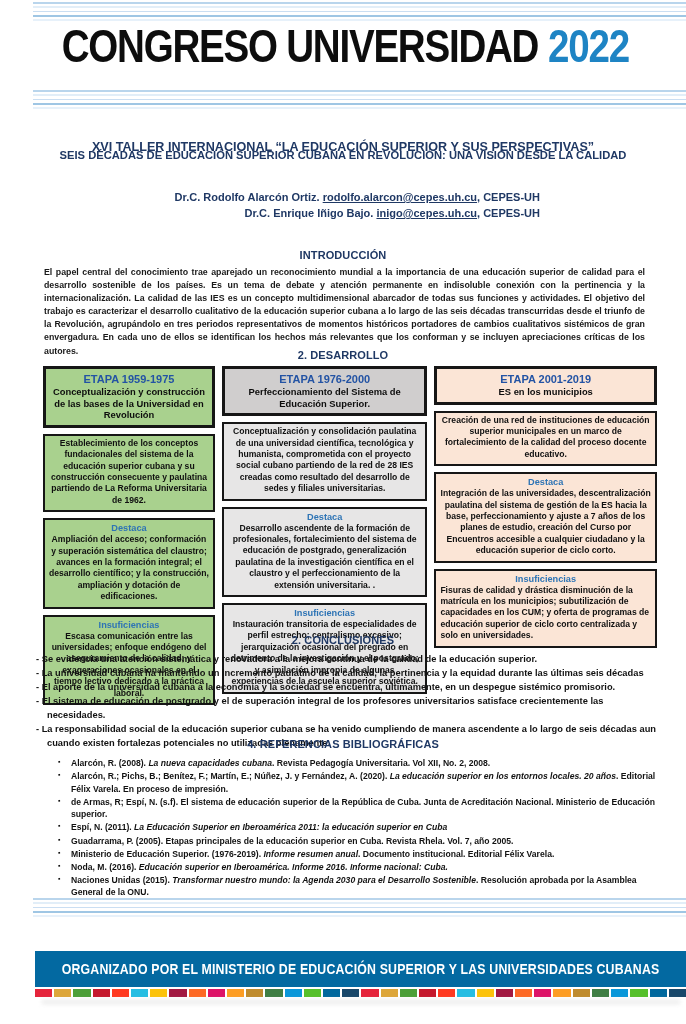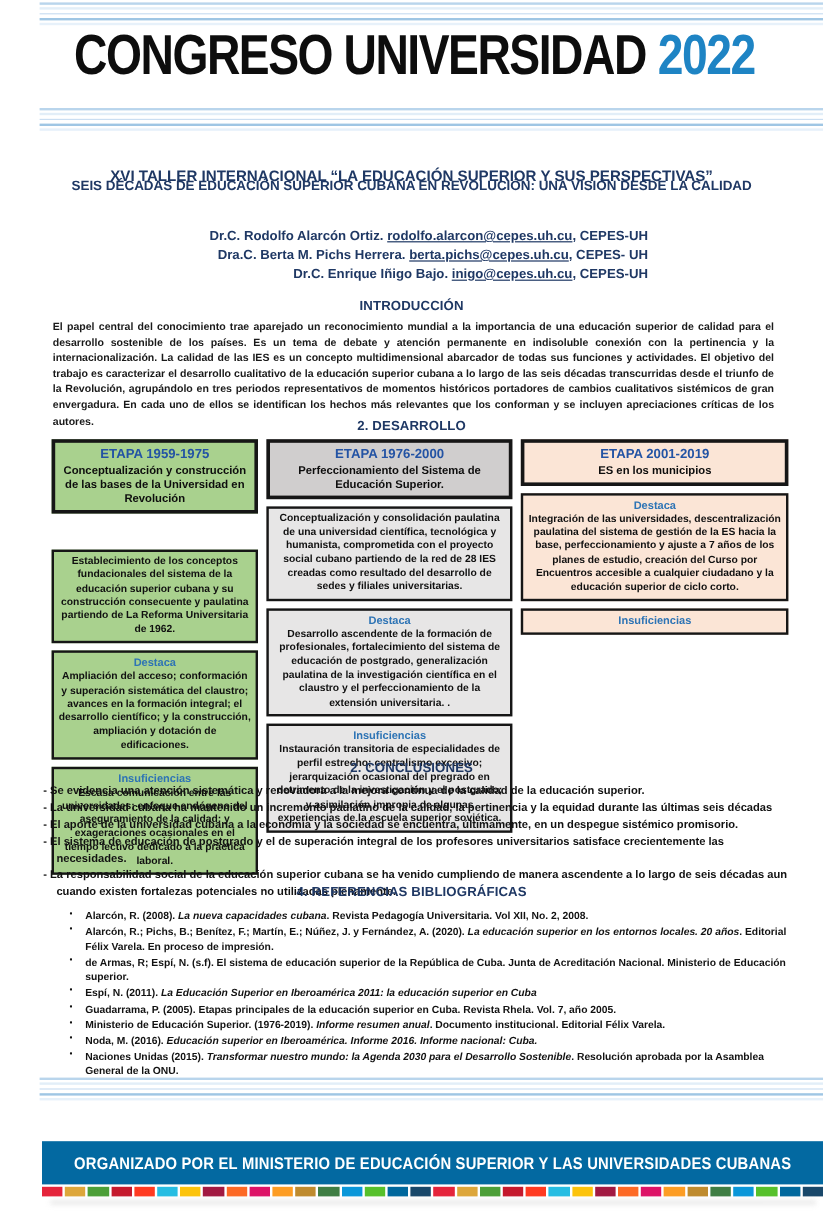--- a/index.html
+++ b/index.html
@@ -100,35 +100,34 @@
       <div class="hline" style="background: rgb(202, 222, 242);"></div>
       <div class="hline" style="background: rgb(159, 198, 228);"></div>
       <div class="hline" style="background: rgb(231, 241, 250);"></div>
     </div>
 
   <div class="workshop-title">XVI TALLER INTERNACIONAL “LA EDUCACIÓN SUPERIOR Y SUS PERSPECTIVAS”</div>
   <div class="paper-title">SEIS DÉCADAS DE EDUCACIÓN SUPERIOR CUBANA EN REVOLUCIÓN: UNA VISIÓN DESDE LA CALIDAD</div>
 
   <div class="authors">
       <div class="author-line"><span>Dr.C. Rodolfo Alarcón Ortiz. </span><span class="email">rodolfo.alarcon@cepes.uh.cu</span><span>, CEPES-UH</span></div>
-      <div class="author-line"><span>Dra.C. Berta M. Pichs Herrera. </span><span class="email">berta.pichs@cepes.uh.cu</span><span>, CEPES- UH</span></div>
       <div class="author-line"><span>Dr.C. Enrique Iñigo Bajo. </span><span class="email">inigo@cepes.uh.cu</span><span>, CEPES-UH</span></div>
     </div>
 
   <div class="section-heading" id="intro-heading">INTRODUCCIÓN</div>
   <p class="intro-text">El papel central del conocimiento trae aparejado un reconocimiento mundial a la importancia de una educación superior de calidad para el desarrollo sostenible de los países. Es un tema de debate y atención permanente en indisoluble conexión con la pertinencia y la internacionalización. La calidad de las IES es un concepto multidimensional abarcador de todas sus funciones y actividades. El objetivo del trabajo es caracterizar el desarrollo cualitativo de la educación superior cubana a lo largo de las seis décadas transcurridas desde el triunfo de la Revolución, agrupándolo en tres periodos representativos de momentos históricos portadores de cambios cualitativos sistémicos de gran envergadura. En cada uno de ellos se identifican los hechos más relevantes que los conforman y se incluyen apreciaciones críticas de los autores.</p>
 
   <div class="section-heading" id="desarrollo-heading">2. DESARROLLO</div>
   <div class="columns">
       <div class="col">
         <div class="box header-box" style="background: rgb(169, 209, 142);">
           <div class="etapa-title">ETAPA 1959-1975</div>
           <div class="etapa-subtitle">Conceptualización y construcción de las bases de la Universidad en Revolución</div>
         </div>
-        <div class="box" style="background: rgb(169, 209, 142); margin-top: 24px;">
+        <div class="box" style="background: rgb(169, 209, 142);">
           <div class="box-text">Establecimiento de los conceptos fundacionales del sistema de la educación superior cubana y su construcción consecuente y paulatina partiendo de La Reforma Universitaria de 1962.</div>
         </div>
         <div class="box" style="background: rgb(169, 209, 142);">
           <div class="box-label">Destaca</div>
           <div class="box-text">Ampliación del acceso;  conformación y superación sistemática del claustro; avances en la formación integral; el desarrollo científico; y la construcción,  ampliación y dotación de edificaciones.</div>
         </div>
         <div class="box" style="background: rgb(169, 209, 142);">
           <div class="box-label">Insuficiencias</div>
           <div class="box-text">Escasa comunicación entre las universidades; enfoque endógeno del aseguramiento de la calidad; y  exageraciones ocasionales en el tiempo lectivo dedicado a la práctica laboral.</div>
         </div>
@@ -149,25 +148,29 @@
           <div class="box-label">Insuficiencias</div>
           <div class="box-text">Instauración transitoria de especialidades de perfil estrecho; centralismo excesivo; jerarquización ocasional del pregrado en detrimento de la investigación y el postgrado; y asimilación impropia de algunas experiencias de la escuela superior soviética.</div>
         </div>
       </div>
       <div class="col">
         <div class="box header-box" style="background: rgb(251, 229, 214);">
           <div class="etapa-title">ETAPA 2001-2019</div>
           <div class="etapa-subtitle">ES en los municipios</div>
         </div>
         <div class="box" style="background: rgb(251, 229, 214);">
+          <div class="box-text">Creación de una red de instituciones de educación superior municipales en un marco de fortalecimiento de la calidad del proceso docente educativo.</div>
+        </div>
+        <div class="box" style="background: rgb(251, 229, 214);">
           <div class="box-label">Destaca</div>
           <div class="box-text">Integración de las universidades, descentralización paulatina del sistema de gestión de la ES hacia la base, perfeccionamiento y ajuste a 7 años de los planes de estudio, creación del Curso por Encuentros accesible a cualquier ciudadano y la educación superior de ciclo corto.</div>
         </div>
         <div class="box" style="background: rgb(251, 229, 214);">
           <div class="box-label">Insuficiencias</div>
+          <div class="box-text" style="text-align: left;">Fisuras de calidad  y drástica disminución de la matrícula en los municipios; subutilización de capacidades en los CUM; y oferta  de programas de educación superior de ciclo corto centralizada y solo en universidades.</div>
         </div>
       </div>
     </div>
 
   <div class="section-heading" id="conclusiones-heading">2. CONCLUSIONES</div>
   <div class="conclusions">
       <div class="conclusion-item">- Se evidencia una atención sistemática y renovadora a la mejora continua de la calidad de la educación superior.</div>
       <div class="conclusion-item">- La universidad cubana ha mantenido un incremento paulatino de la calidad, la pertinencia y la equidad durante las últimas seis décadas</div>
       <div class="conclusion-item bold">- El aporte de la universidad cubana a la economía y la sociedad se encuentra, últimamente, en un despegue sistémico promisorio.</div>
       <div class="conclusion-item">- El sistema de educación de postgrado y el de superación integral de los profesores universitarios satisface crecientemente las necesidades.</div>

